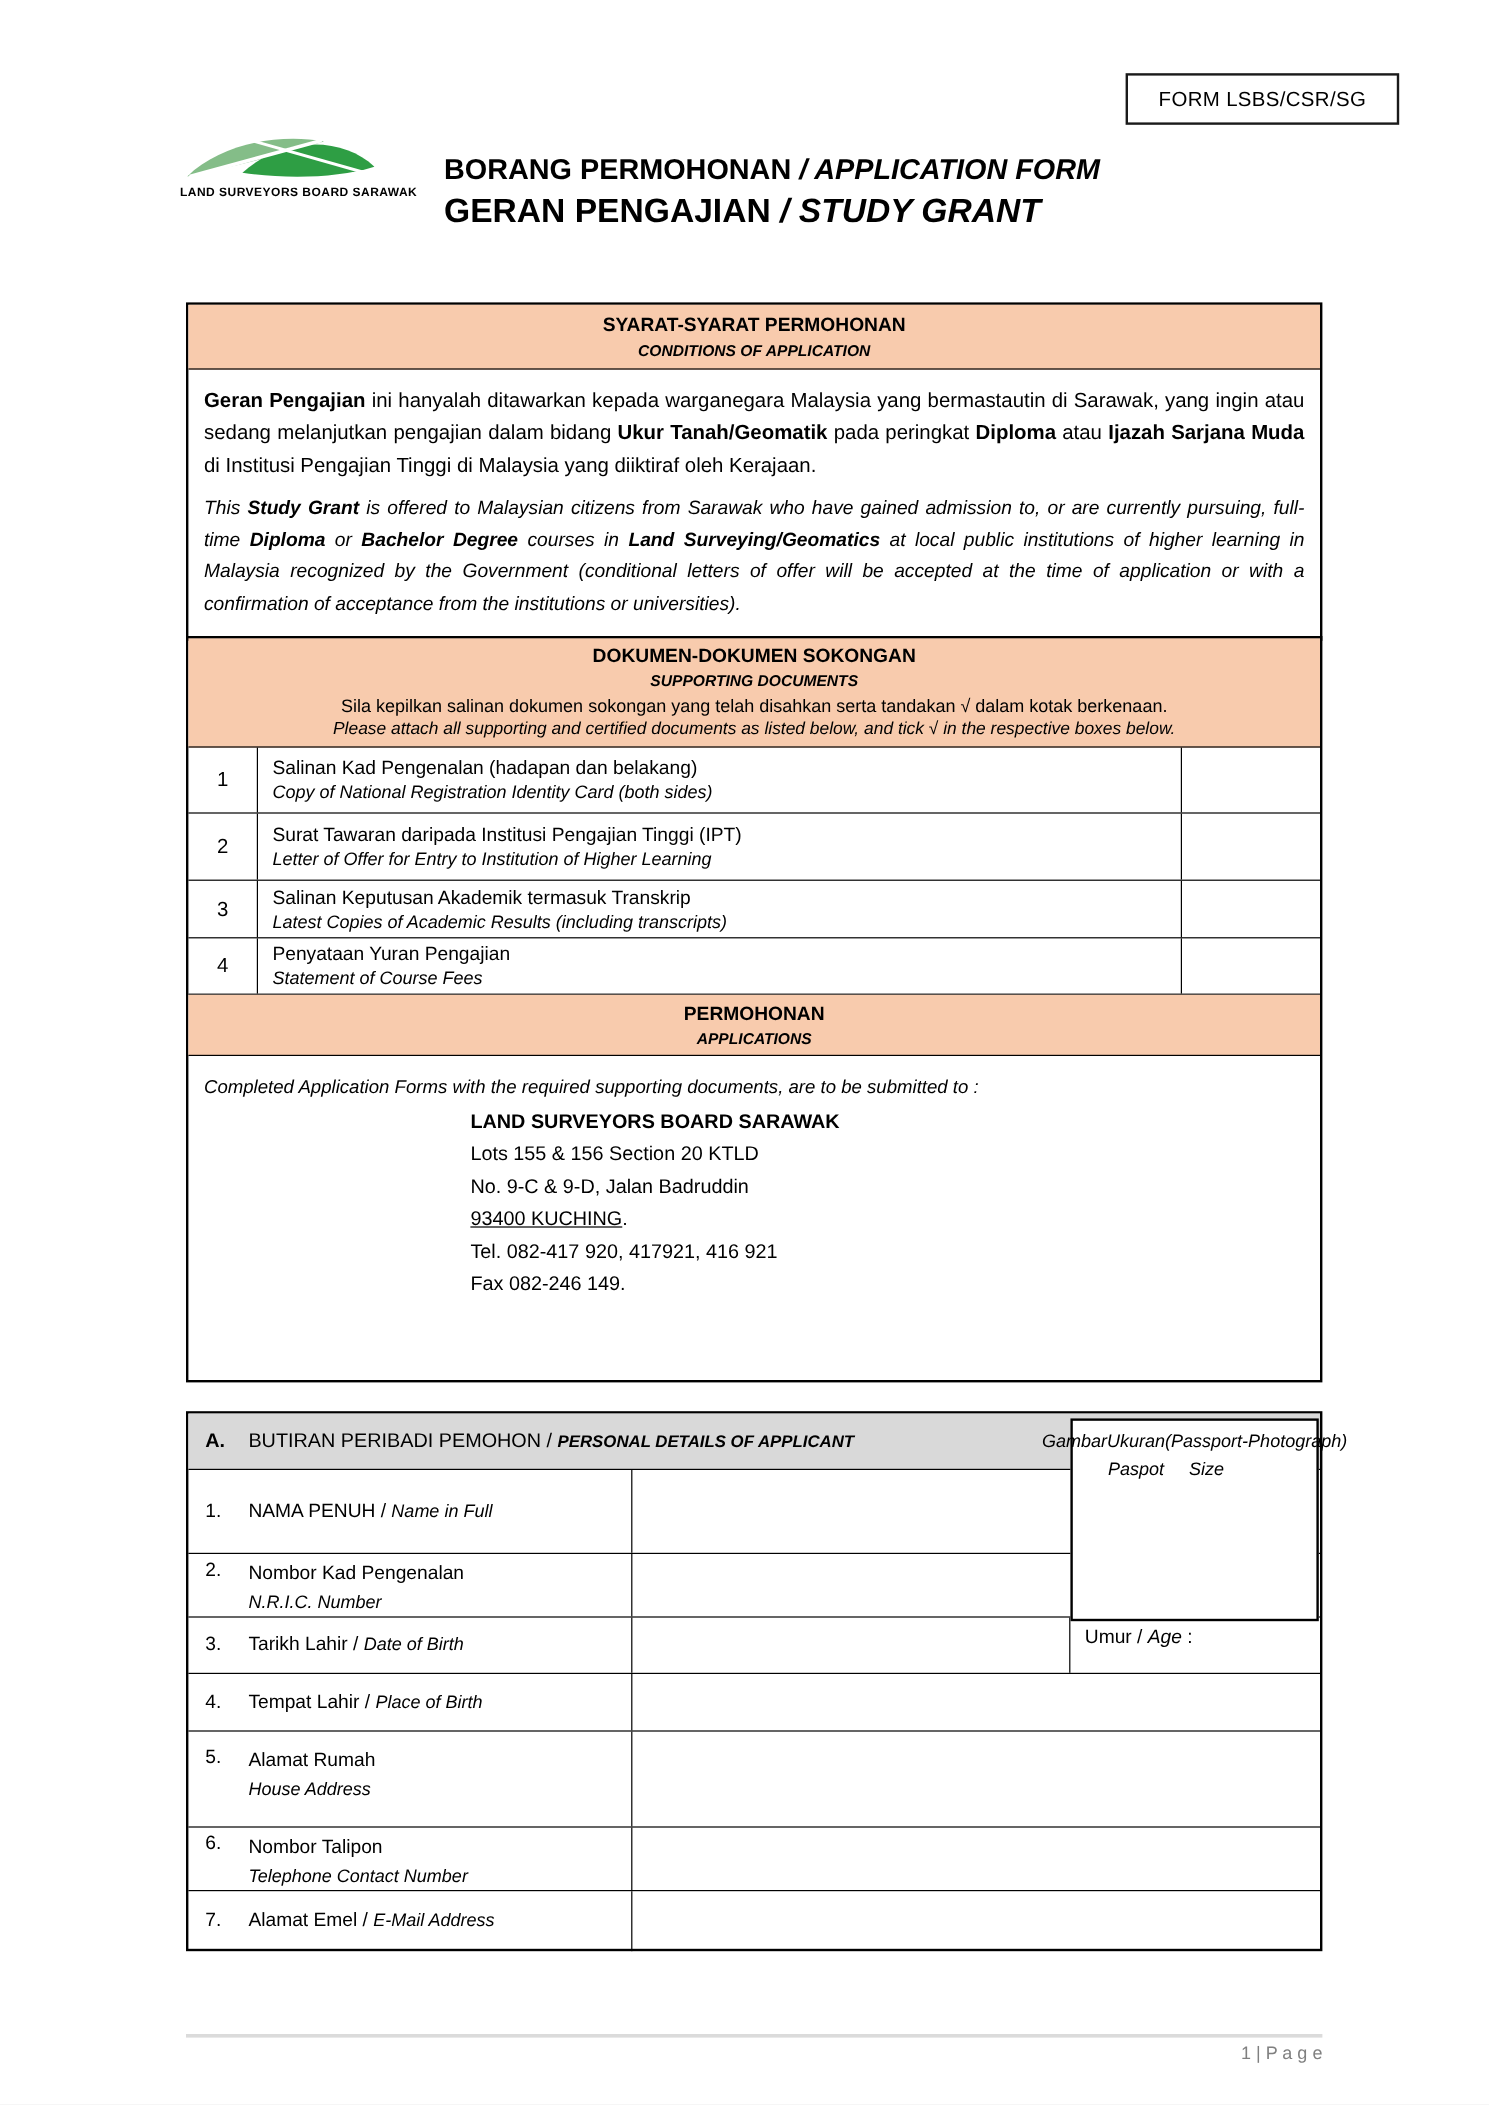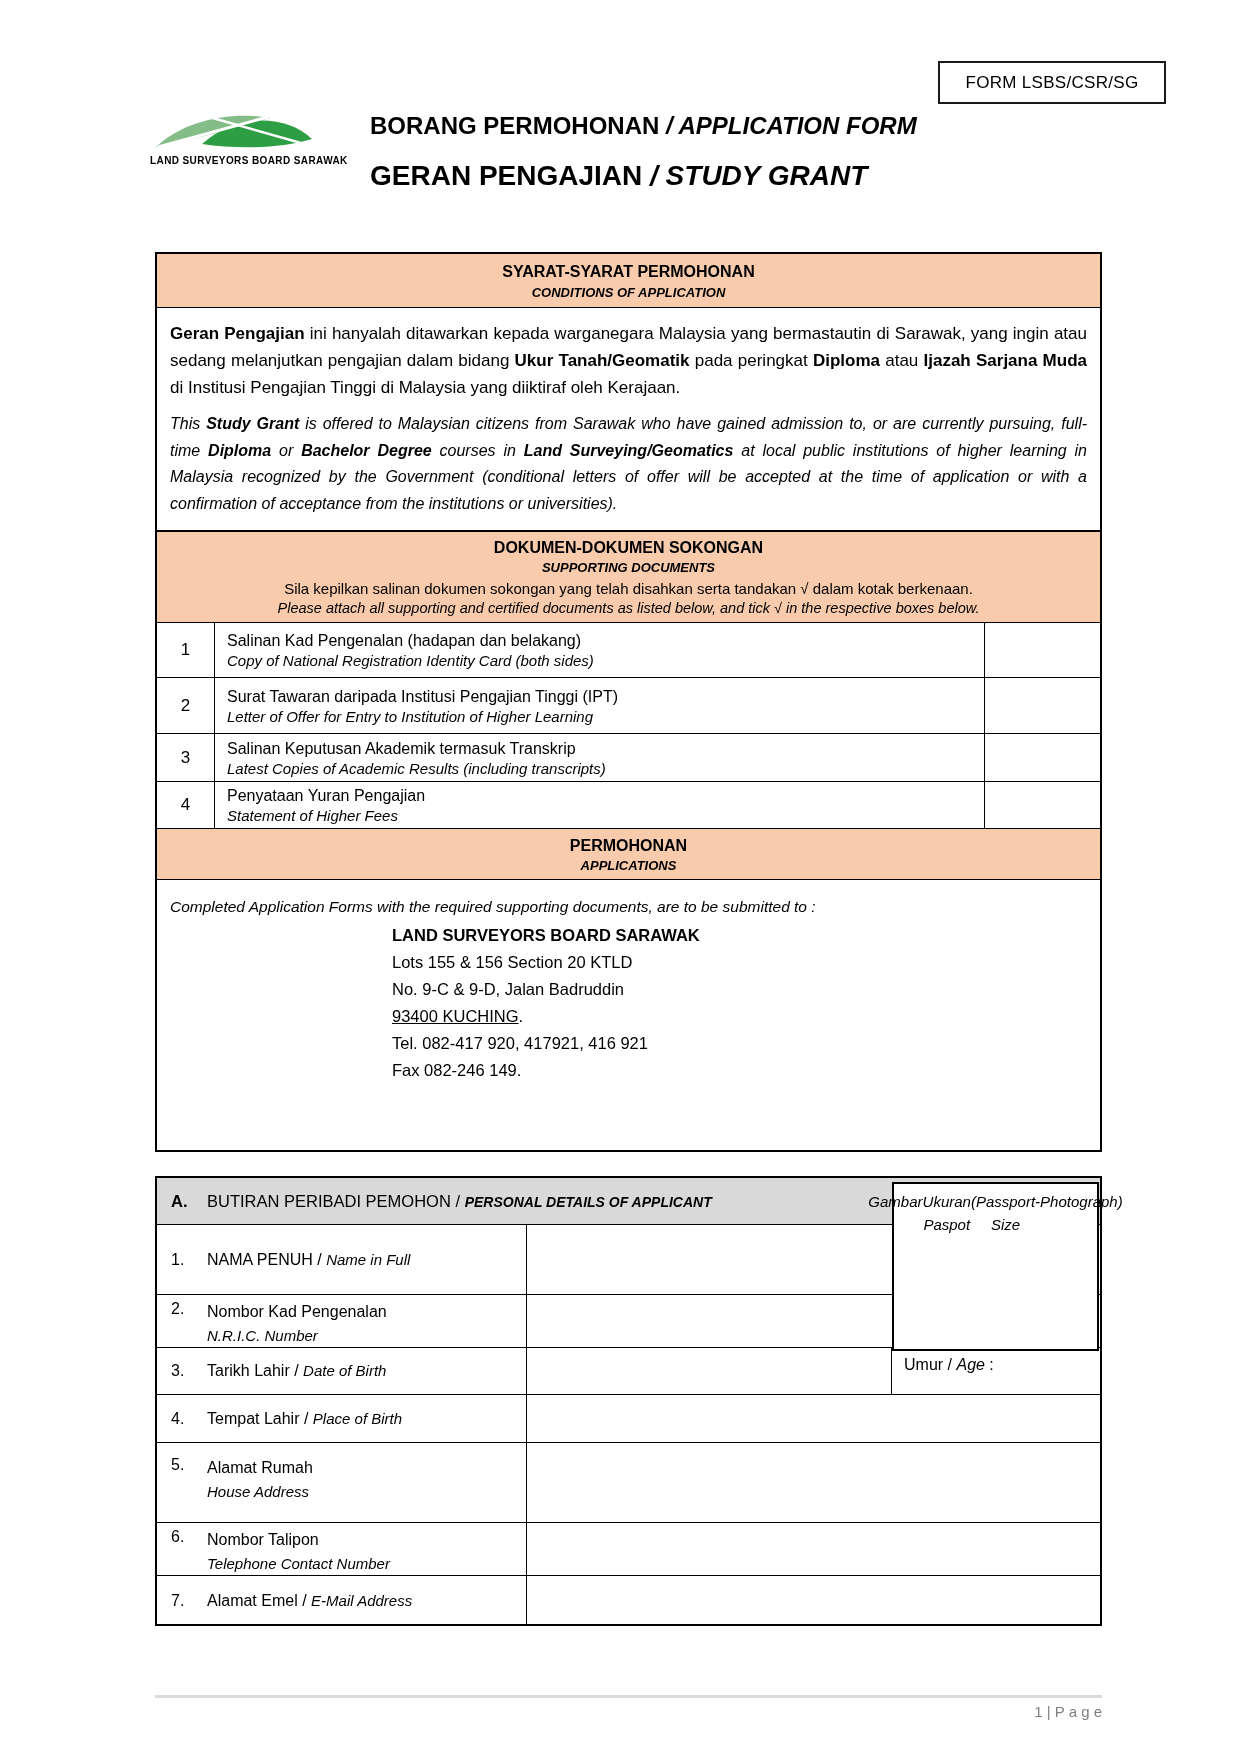--- a/index.html
+++ b/index.html
@@ -24,21 +24,21 @@
     border:2px solid #1a1a1a;display:flex;align-items:center;justify-content:center;
     font-size:17px;letter-spacing:.3px;
   }
 
   
   .logo{left:150px;top:106px;width:166px;height:64px;}
   .logo svg{display:block;}
   .logo-caption{font-size:10px;font-weight:bold;letter-spacing:.4px;white-space:nowrap;margin-top:1px;}
 
   
-  .title1{left:370px;top:112px;font-size:24px;white-space:nowrap;}
+  .title1{left:370px;top:128px;font-size:24px;white-space:nowrap;}
   .title2{left:370px;top:160px;font-size:28px;white-space:nowrap;}
 
   
   .tbl{left:155px;width:947px;border:2px solid #000;}
 
   
   .conditions{top:252px;height:282px;}
   .sec-head{border-bottom:1.5px solid #000;padding:9px 10px 7px 10px;}
   .sec-head .h-my{font-size:16px;font-weight:bold;text-align:center;}
   .sec-head .h-en{font-size:13px;font-weight:bold;font-style:italic;text-align:center;margin-top:4px;}
@@ -163,21 +163,21 @@
       <div class="doc-desc">
         <div class="d-my">Salinan Keputusan Akademik termasuk Transkrip</div>
         <div class="d-en">Latest Copies of Academic Results (including transcripts)</div>
       </div>
       <div class="doc-check"></div>
     </div>
     <div class="doc-row r4">
       <div class="doc-num">4</div>
       <div class="doc-desc">
         <div class="d-my">Penyataan Yuran Pengajian</div>
-        <div class="d-en">Statement of Higher Fees</div>
+        <div class="d-en">Statement of Course Fees</div>
       </div>
       <div class="doc-check"></div>
     </div>
 
     <div class="app-head peach">
       <div class="h-my center b" style="font-size:16px;">PERMOHONAN</div>
       <div class="h-en center bi" style="font-size:13px;margin-top:3px;">APPLICATIONS</div>
     </div>
     <div class="app-body">
       <div class="app-p-en">Completed Application Forms with the required supporting documents, are to be submitted to :</div>

